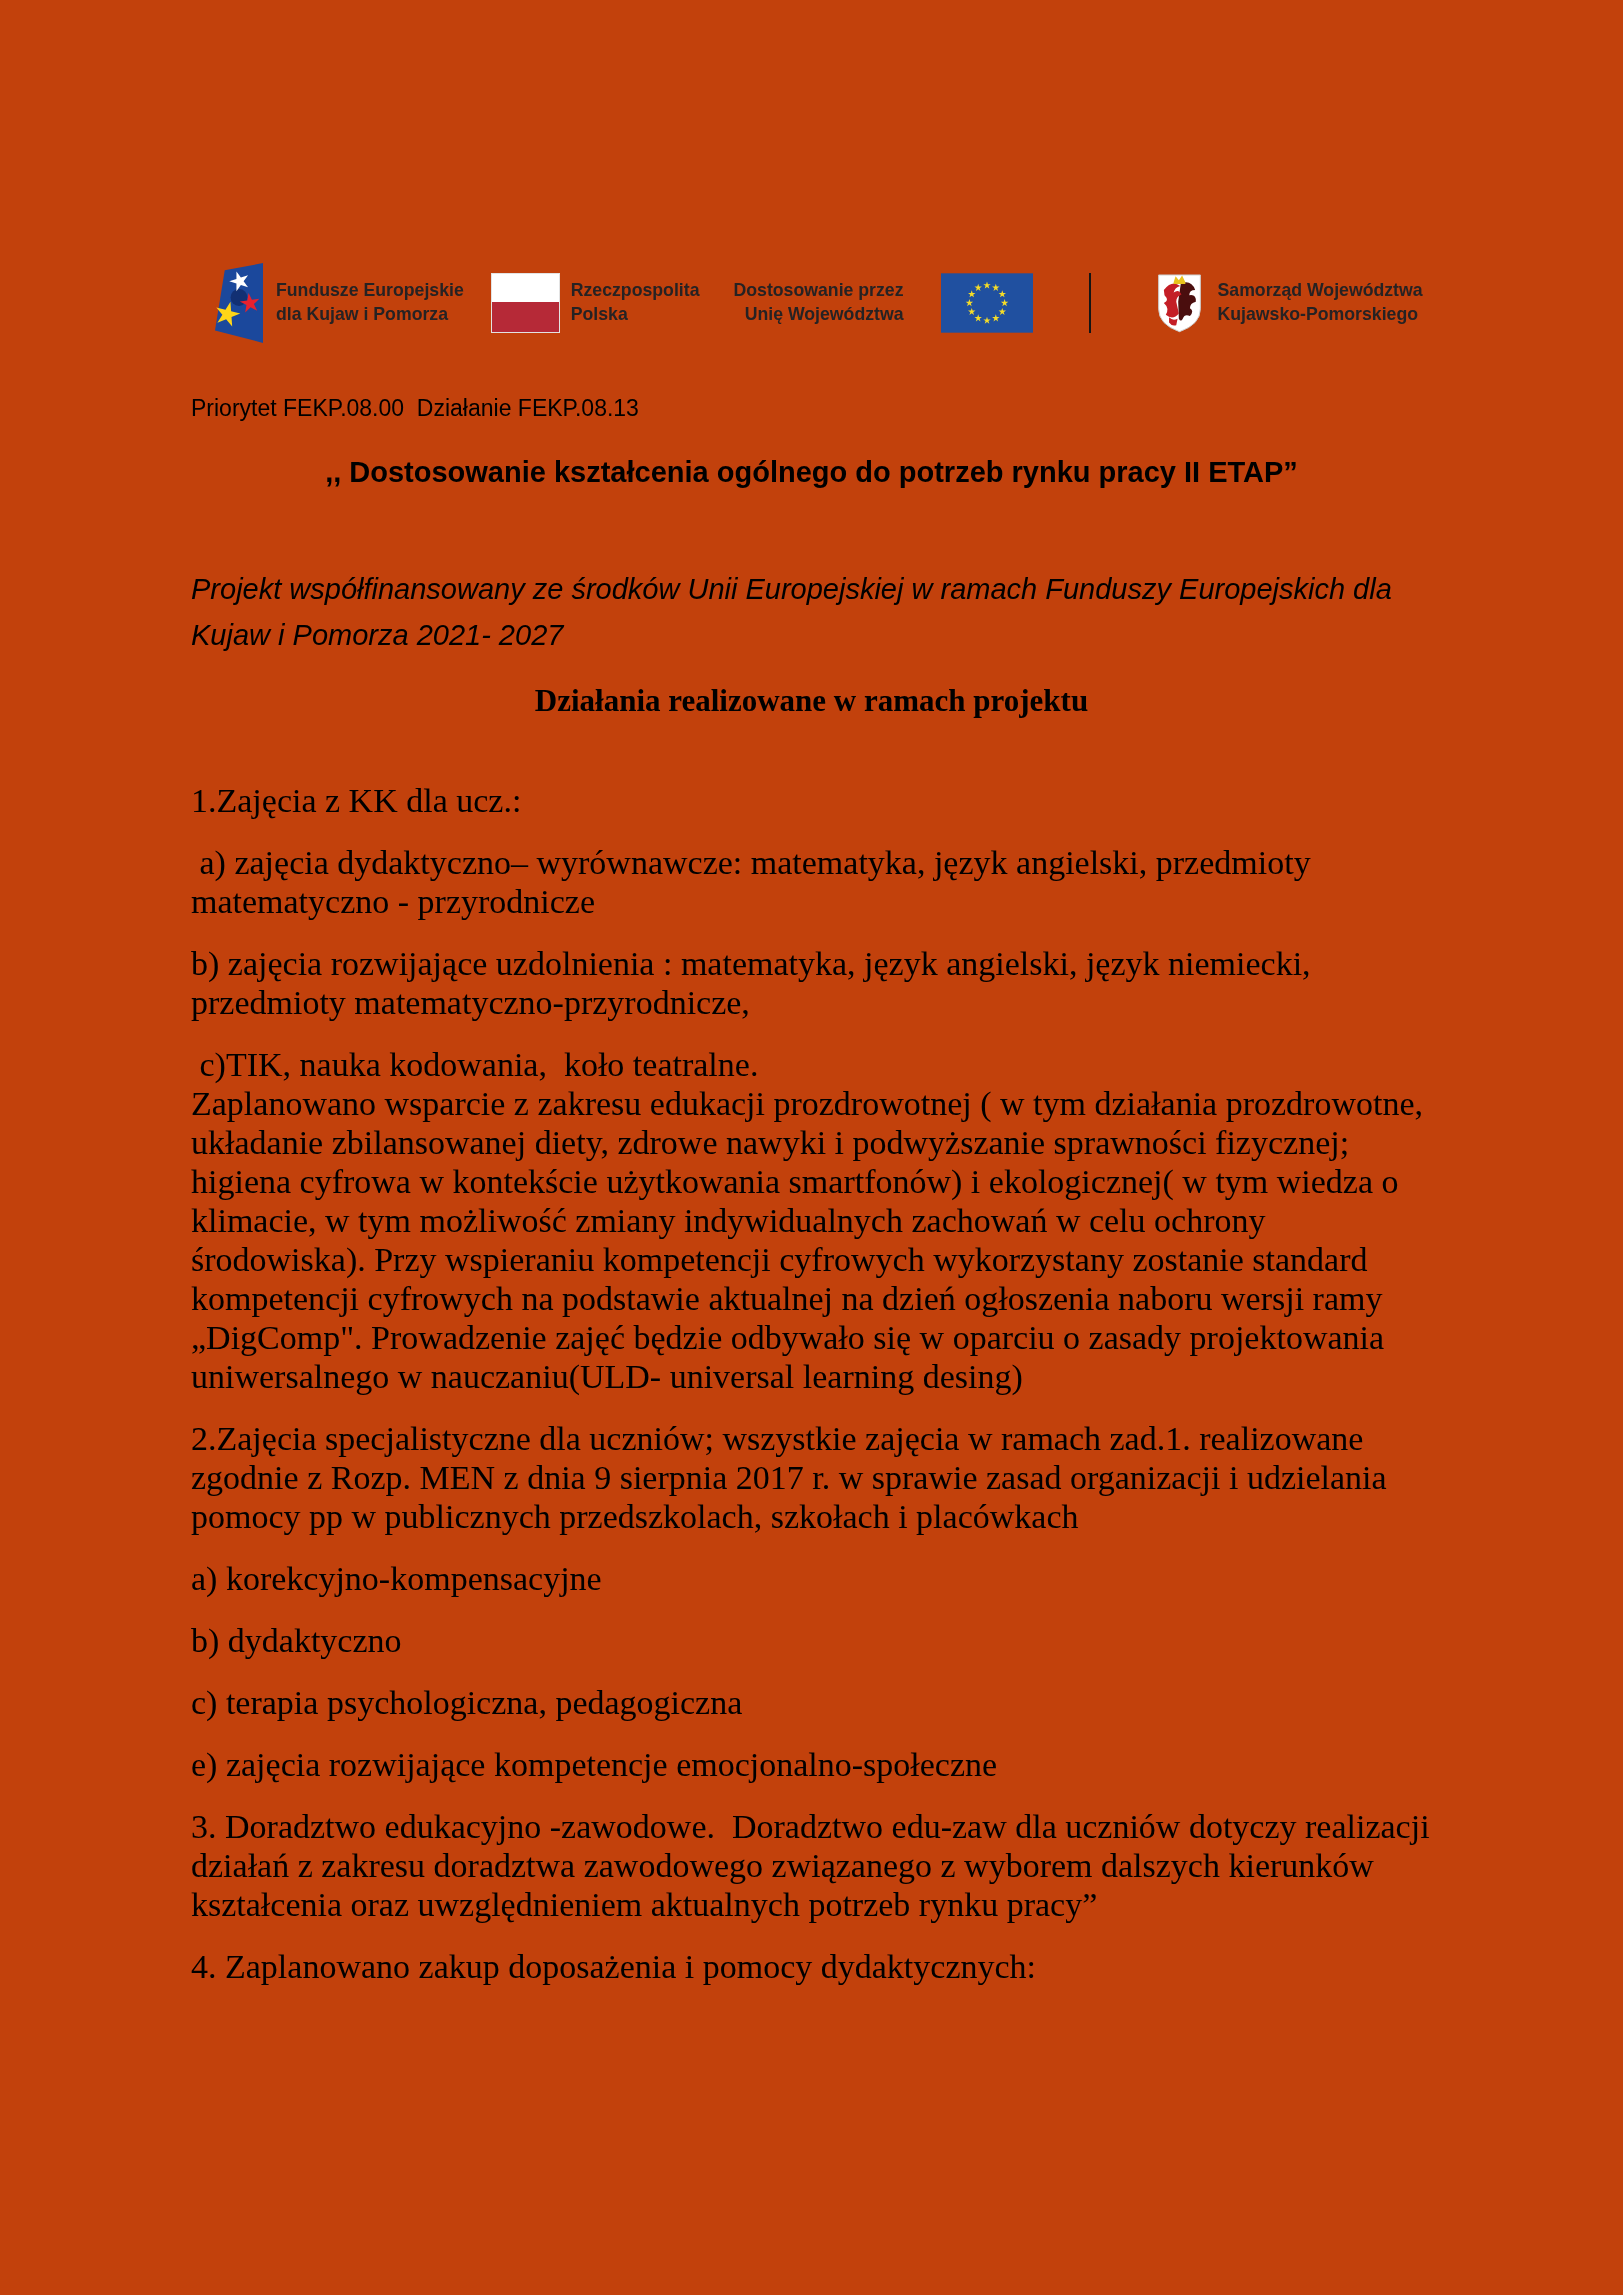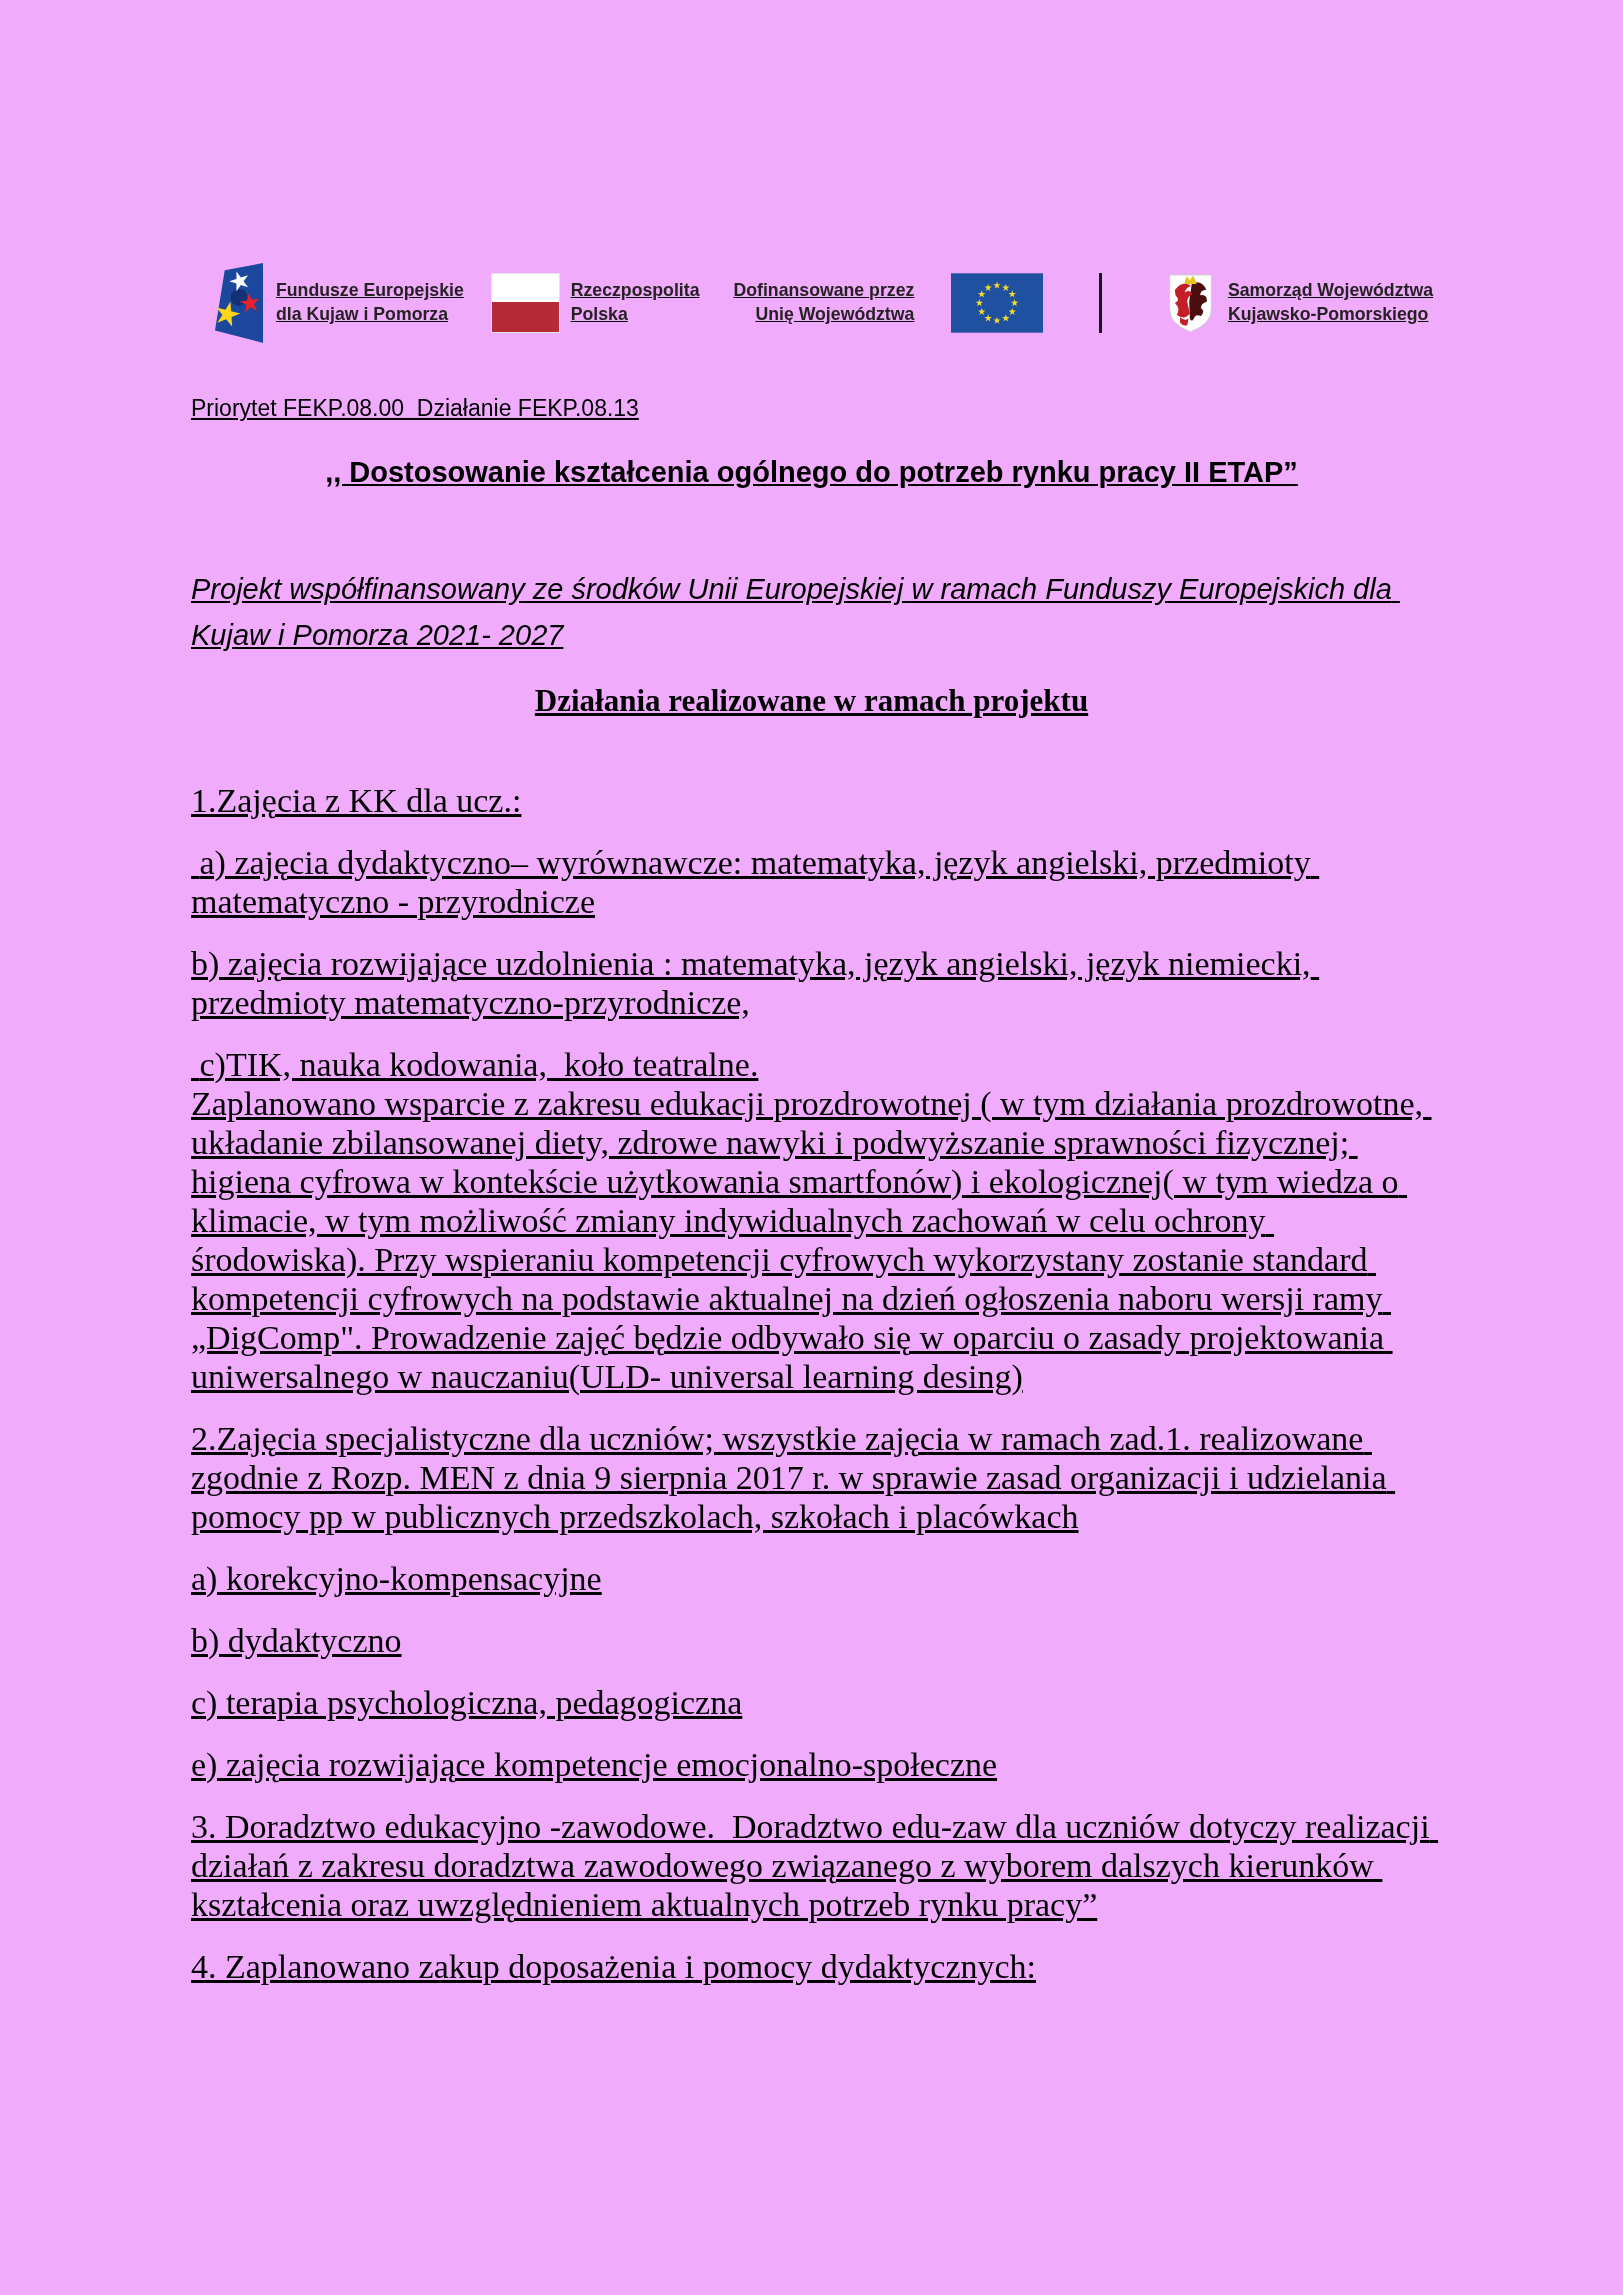--- a/index.html
+++ b/index.html
@@ -1,24 +1,23 @@
 <!DOCTYPE html>
 <html lang="pl" style="font-size:10.5px"><head>
 <meta charset="utf-8">
 <style>
   html, body { margin: 0; padding: 0; background: #ffffff; }
   .page {
     position: relative;
     width: 1623px;
     height: 2295px;
-    background: #f0abfc;
+    background: #c2410c;
     overflow: hidden;
     color: #000000;
     font-family: "Liberation Serif", serif;
-    text-decoration: underline;
   }
 
   
   .logos {
     display: flex;
     align-items: center;
     margin: 262px 190px 0 215px;
     height: 82px;
   }
   .logo { display: flex; align-items: center; }
@@ -126,21 +125,21 @@
     <div class="logo logo-pl">
       <div class="pl-flag"></div>
       <div class="logo-text">
         <span>Rzeczpospolita</span>
         <span>Polska</span>
       </div>
     </div>
 
     <div class="logo logo-eu">
       <div class="logo-text right">
-        <span>Dofinansowane przez</span>
+        <span>Dostosowanie przez</span>
         <span>Unię Województwa</span>
       </div>
       <svg width="92" height="60" viewBox="0 0 141 91">
         <rect x="0" y="0" width="141" height="91" fill="#2050a0"></rect>
         <g fill="#f5dc28">
           <use href="#star" transform="translate(70.5,18.5) scale(6)"></use>
           <use href="#star" transform="translate(84,22.1) scale(6)"></use>
           <use href="#star" transform="translate(93.9,32) scale(6)"></use>
           <use href="#star" transform="translate(97.5,45.5) scale(6)"></use>
           <use href="#star" transform="translate(93.9,59) scale(6)"></use>

